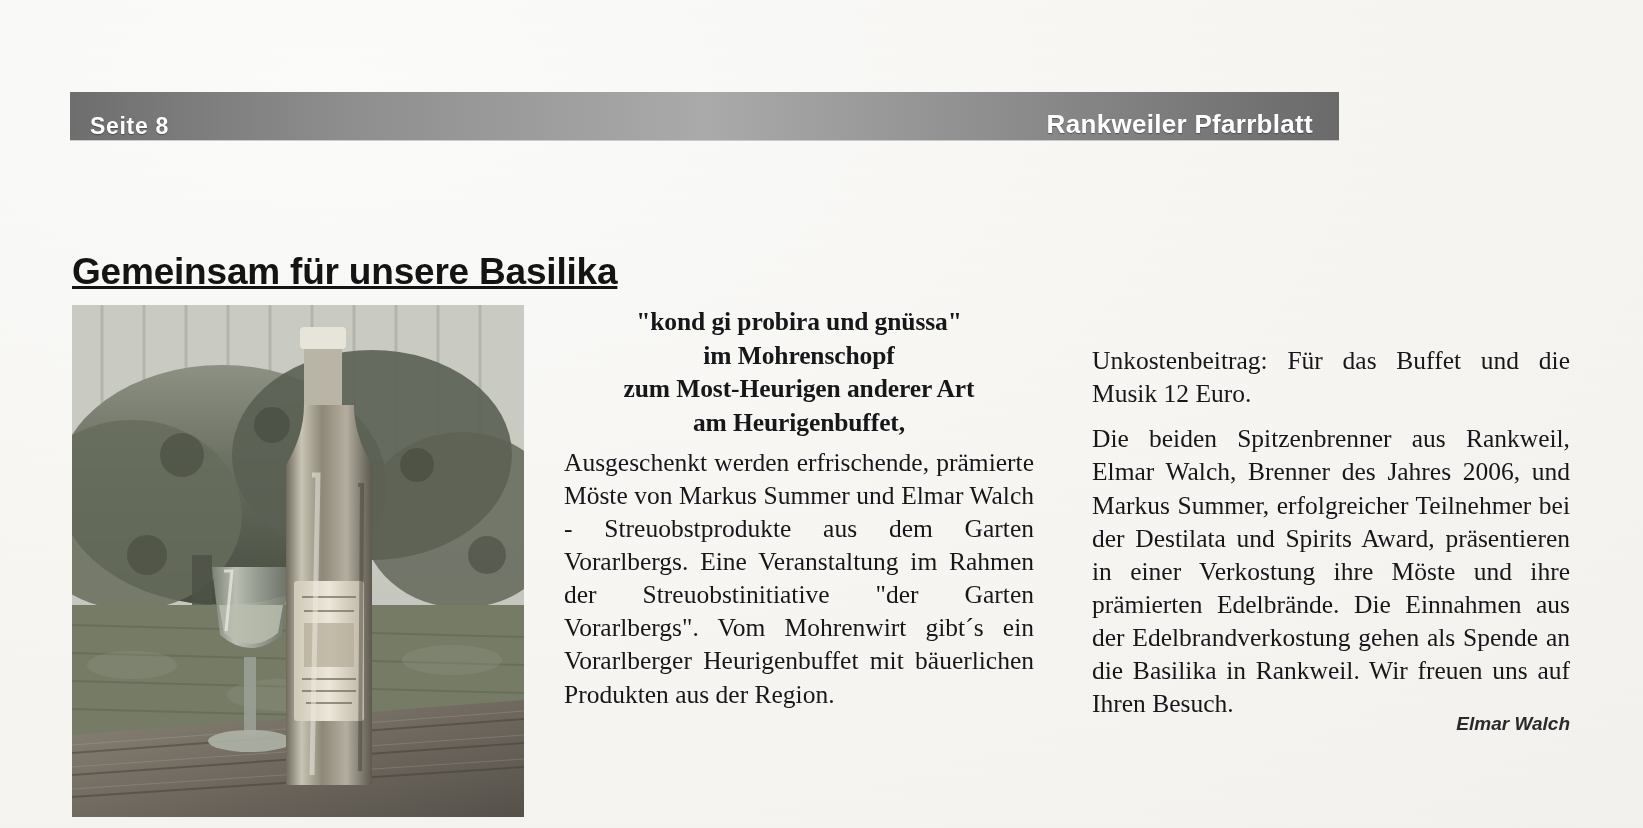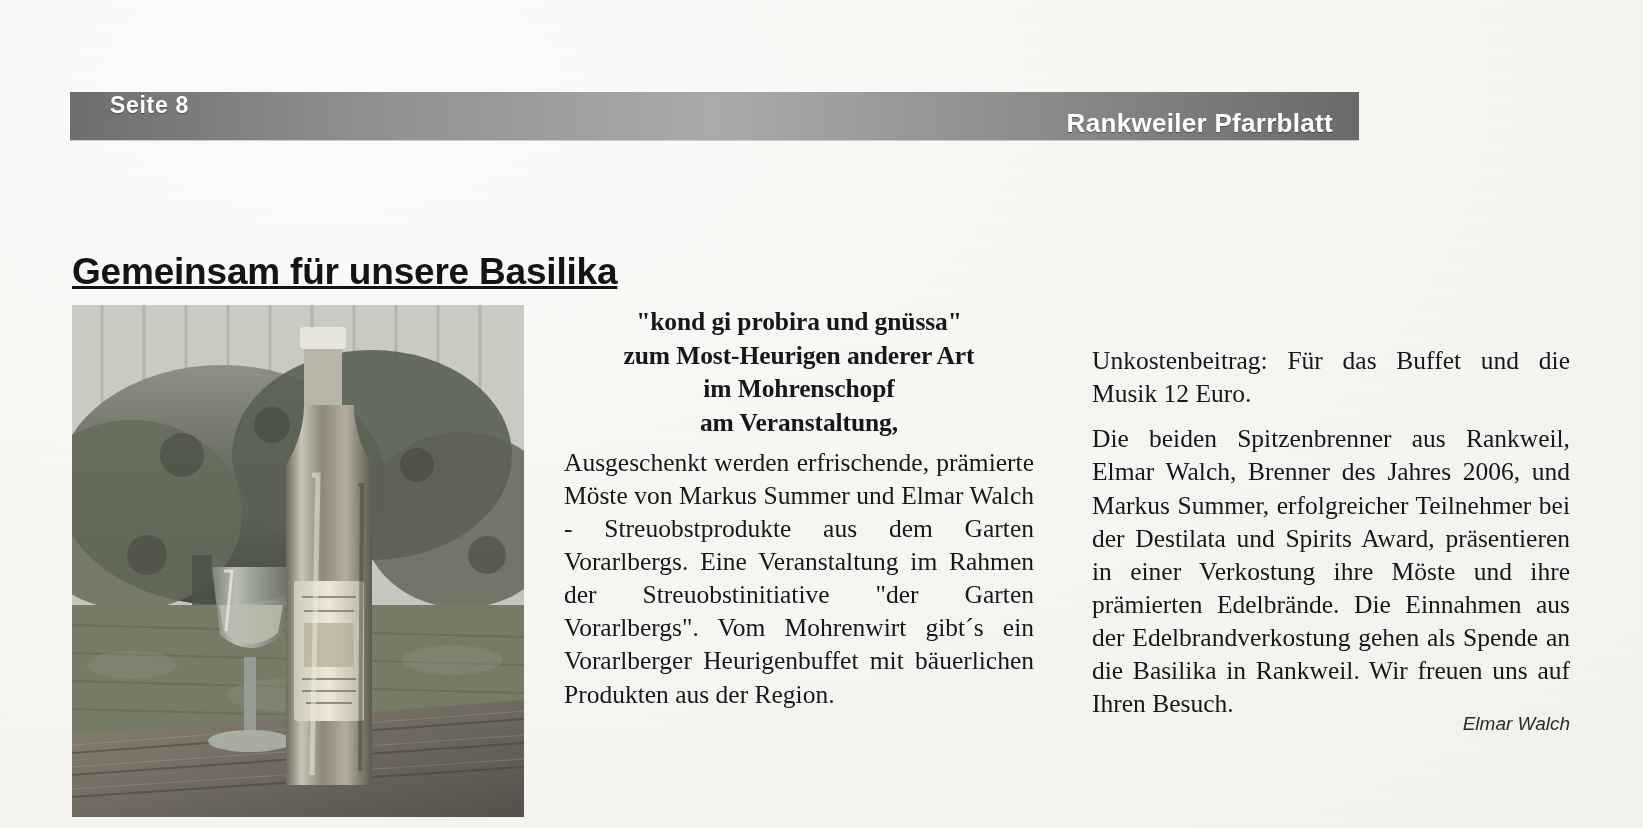--- a/index.html
+++ b/index.html
@@ -34,24 +34,23 @@
 
   
   .header-band {
     position: absolute;
     left: 70px;
     top: 92px;
     width: 1269px;
     height: 48px;
     background: linear-gradient(90deg, #6e6e6e 0%, #8e8e8e 22%, #aaaaaa 50%, #8a8a8a 76%, #6a6a6a 100%);
     display: flex;
-    align-items: flex-start;
+    align-items: flex-end;
     justify-content: space-between;
     box-shadow: 0 1px 0 rgba(0,0,0,0.18);
-    padding-left: 20px;
   }
   .header-left {
     color: #ffffff;
     font-family: "Liberation Sans", sans-serif;
     font-weight: bold;
     font-size: 23px;
     letter-spacing: 0.7px;
     padding-left: 20px;
     text-shadow: 0 1px 1px rgba(0,0,0,0.35);
   }
@@ -130,20 +129,21 @@
   .bold-run { font-weight: normal; }
 
   .byline {
     position: absolute;
     right: 0;
     bottom: -6px;
     font-family: "Liberation Sans", sans-serif;
     font-style: italic;
     font-size: 19px;
     color: #2a2a2a;
+    font-weight: bold;
   }
 </style>
 </head>
 <body>
 
 <div class="page">
   <div class="paper-grain"></div>
 
   <div class="header-band">
     <div class="header-left">Seite 8</div>
@@ -275,23 +275,23 @@
           <path d="M286,180 L290,180 L288,466" stroke="#35332c" stroke-width="4" fill="none" opacity="0.4"></path>
         </g>
 
         <rect x="0" y="0" width="452" height="512" fill="none"></rect>
       </svg>
     </div>
 
     <div class="col col-mid">
       <div class="lede">
         <div>"kond gi probira und gnüssa"</div>
+        <div>im Mohrenschopf</div>
         <div>zum Most-Heurigen anderer Art</div>
-        <div>im Mohrenschopf</div>
-        <div>am Veranstaltung,</div>
+        <div>am Heurigenbuffet,</div>
       </div>
       <p>Ausgeschenkt werden erfrischende, prämierte Möste von Markus Summer und Elmar Walch - Streuobstprodukte aus dem Garten Vorarlbergs. Eine Veranstaltung im Rahmen der Streuobstinitiative "der Garten Vorarlbergs". Vom Mohrenwirt gibt´s ein Vorarlberger Heurigenbuffet mit bäuerlichen Produkten aus der Region.</p>
     </div>
 
     <div class="col col-right">
       <p class="tight">Unkostenbeitrag: Für das Buffet und die Musik 12 Euro.</p>
       <p><span>Die beiden Spitzenbrenner aus Rankweil, Elmar Walch, Brenner des Jahres 2006, und Markus Summer, erfolgreicher Teilnehmer bei der Destilata und Spirits Award, präsentieren in einer Verkostung ihre Möste und ihre prämierten Edelbrände. </span><span class="bold-run">Die Einnahmen aus der Edelbrandverkostung gehen als Spende an die Basilika in Rankweil.</span><span> Wir freuen uns auf Ihren Besuch.</span></p>
       <div class="byline">Elmar Walch</div>
     </div>
 

